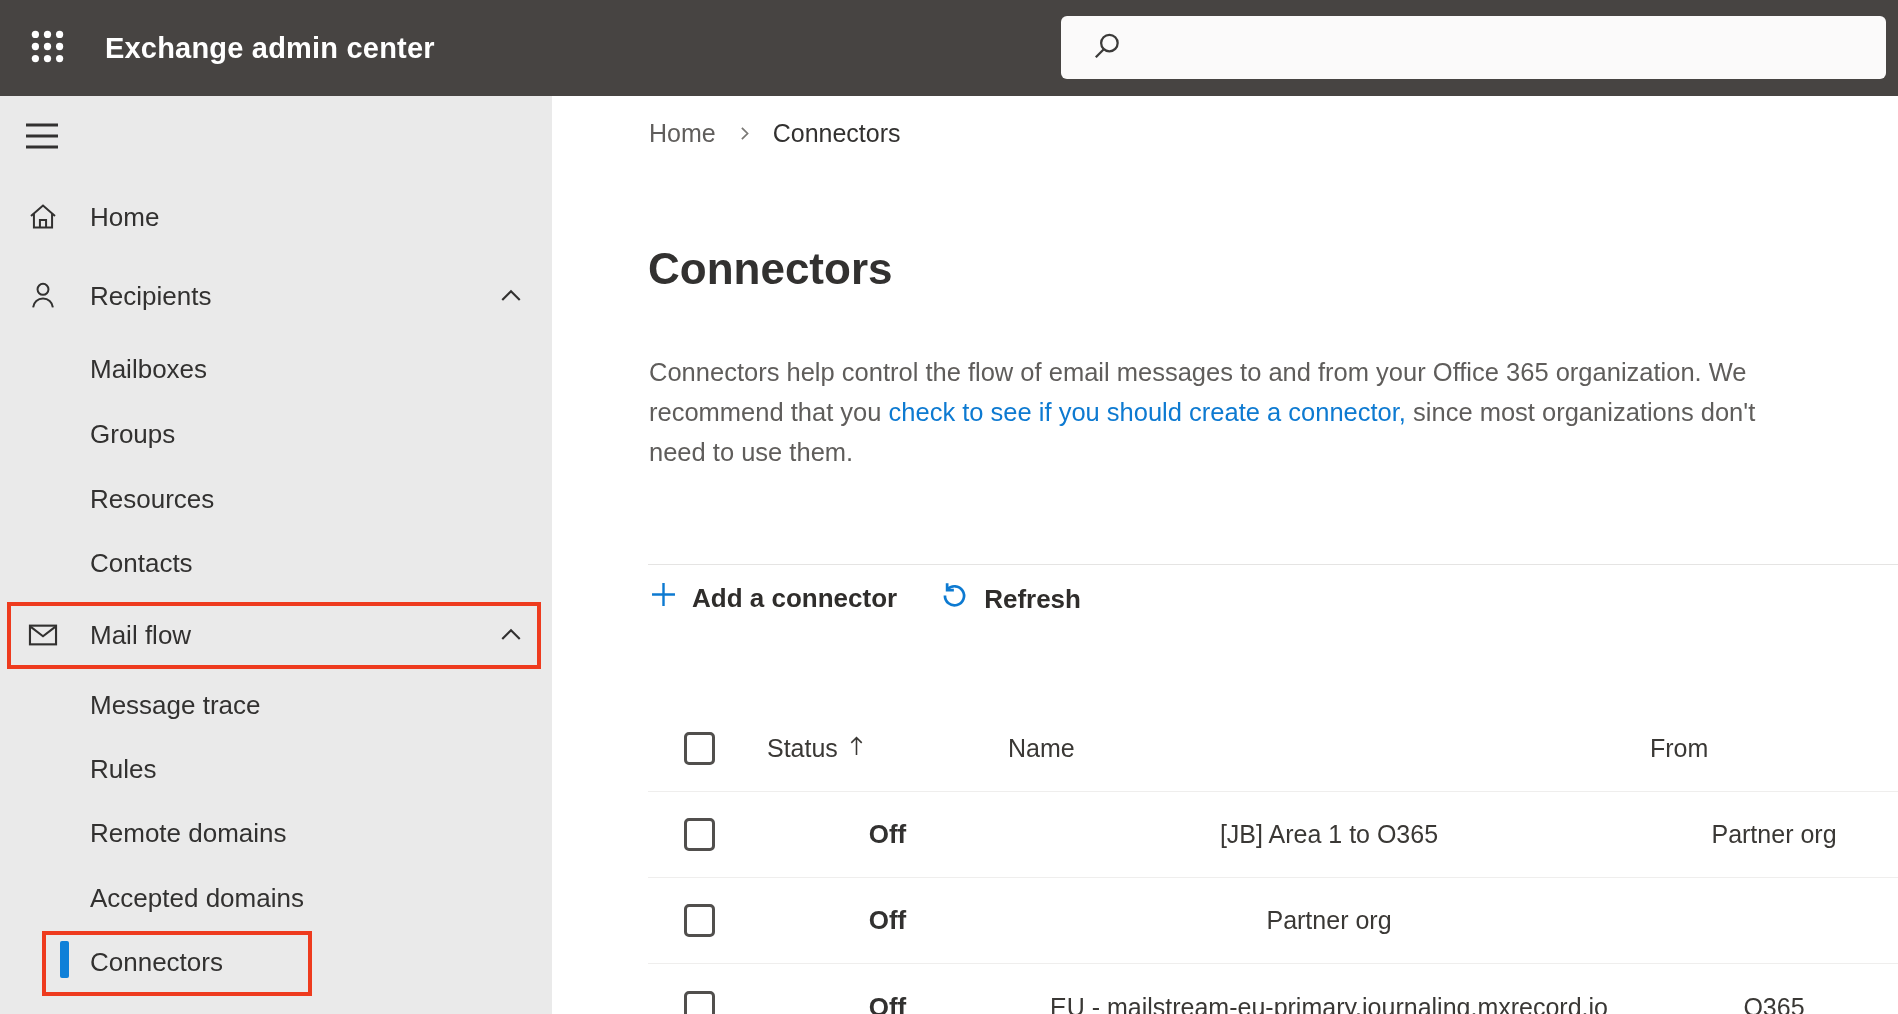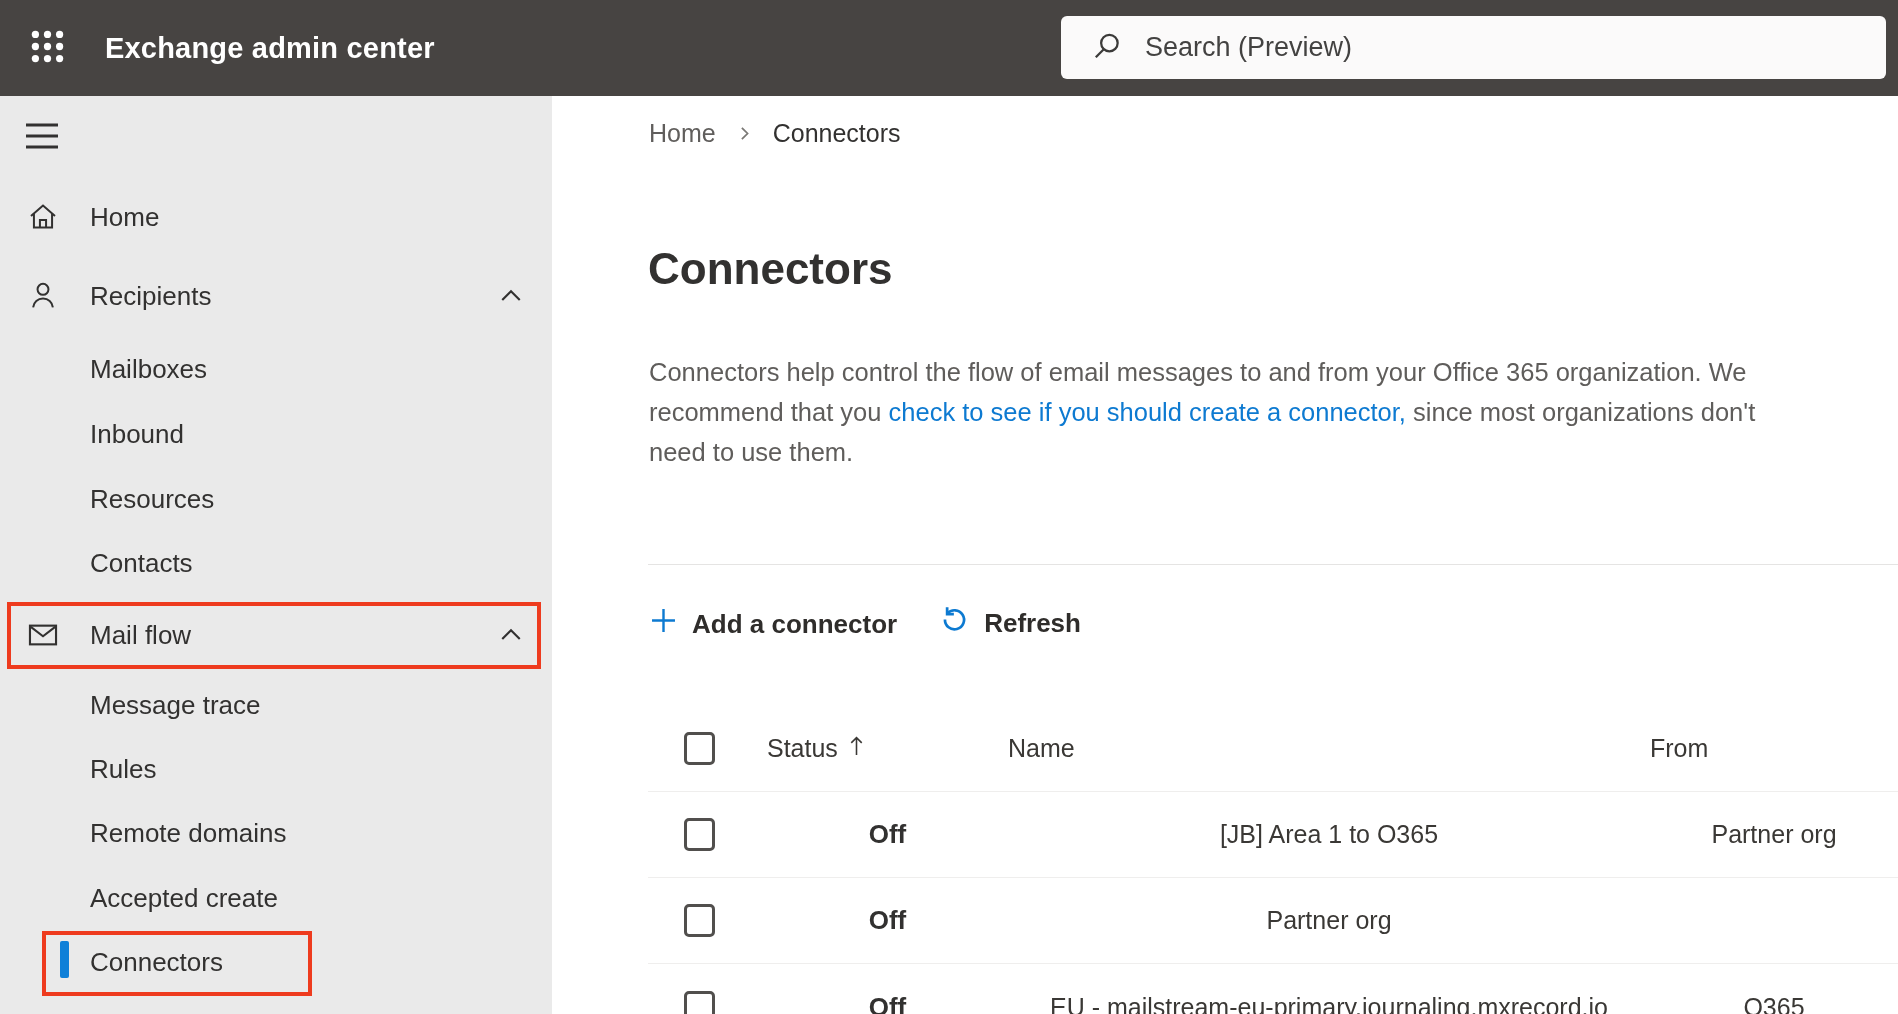--- a/index.html
+++ b/index.html
@@ -45,21 +45,21 @@
   .crumb { font-size:25px; color:#605e5c; cursor:pointer; }
   .crumb.current { color:#323130; cursor:default; }
   .crumb-sep { display:flex; align-items:center; }
   .page-title { position:absolute; left:96px; top:147px; font-size:44px; line-height:52px;
     font-weight:700; color:#323130; }
   .desc { position:absolute; left:97px; top:256px; width:1330px;
     font-size:25.5px; line-height:40px; color:#5f5d5b; }
   .desc a { color:#0d7ad1; text-decoration:none; cursor:pointer; }
   .section-divider { position:absolute; left:96px; right:0; top:468px; border-top:1px solid #e5e4e3; }
   .toolbar { position:absolute; left:97px; top:484px; height:62px;
-    display:flex; align-items:flex-end; gap:42px; }
+    display:flex; align-items:flex-start; gap:42px; }
   .tool-btn { display:flex; align-items:center; gap:14px; background:none; border:none;
     cursor:pointer; font-family:inherit; font-size:26px; font-weight:600; color:#2f2d2b; }
 
   
   .table { position:absolute; left:96px; right:0; top:610px; }
   .trow { height:86px; display:grid; grid-template-columns:119px 241px 642px auto;
     align-items:center; border-bottom:1px solid #efeeed;text-align:center; }
   .trow.last { border-bottom:none; }
   .cell-check { padding-left:36px; display:flex; align-items:center; }
   .checkbox { width:31px; height:33px; border:3px solid #514f4d; border-radius:5px;
@@ -92,21 +92,20 @@
       </span>
     </button>
     <div class="topbar-title">Exchange admin center</div>
     <div class="searchbox">
       <span>
         <svg width="32" height="32" viewBox="0 0 24 24" fill="none" stroke="#3b3a39" stroke-width="1.7">
           <circle cx="13.8" cy="9.8" r="6.2"></circle>
           <path d="M9.4 14.6 3.6 20.4"></path>
         </svg>
       </span>
-      <input type="text" placeholder="Search (Preview)" style="">
     </div>
   </header>
 
   <aside class="sidebar">
     <button class="hamburger-btn">
       <span>
         <svg width="34" height="28" viewBox="0 0 34 28">
           <g stroke="#323130" stroke-width="3">
               <path d="M1 3h32M1 14h32M1 25h32"></path>
             </g>
@@ -137,21 +136,21 @@
         </svg>
       </span>
       <span class="nav-label">Recipients</span>
       <span class="nav-chevron">
         <svg width="30" height="30" viewBox="0 0 24 24" fill="none" stroke="#323130" stroke-width="1.7">
           <path d="M5 15.2 12 8.2l7 7"></path>
         </svg>
       </span>
     </div>
     <div class="nav-item" style="top:306px">
-      <span class="nav-label">Inbound</span>
+      <span class="nav-label">Groups</span>
     </div>
     <div class="nav-item" style="top:435px">
       <span class="nav-label">Contacts</span>
     </div>
     <div class="nav-item" style="top:371px">
       <span class="nav-label">Resources</span>
     </div>
 
     <div class="nav-item" style="top:507px">
       <span class="nav-icon">
@@ -171,21 +170,21 @@
     <div class="nav-item" style="top:577px">
       <span class="nav-label">Message trace</span>
     </div>
     <div class="nav-item" style="top:641px">
       <span class="nav-label">Rules</span>
     </div>
     <div class="nav-item" style="top:705px">
       <span class="nav-label">Remote domains</span>
     </div>
     <div class="nav-item" style="top:770px">
-      <span class="nav-label">Accepted create</span>
+      <span class="nav-label">Accepted domains</span>
     </div>
     <div class="nav-item" style="top:834px">
       <span class="nav-label">Connectors</span>
     </div>
 
     <div class="selection-bar"></div>
     <div class="annotation-box mailflow"></div>
     <div class="annotation-box connectors"></div>
   </aside>
 

